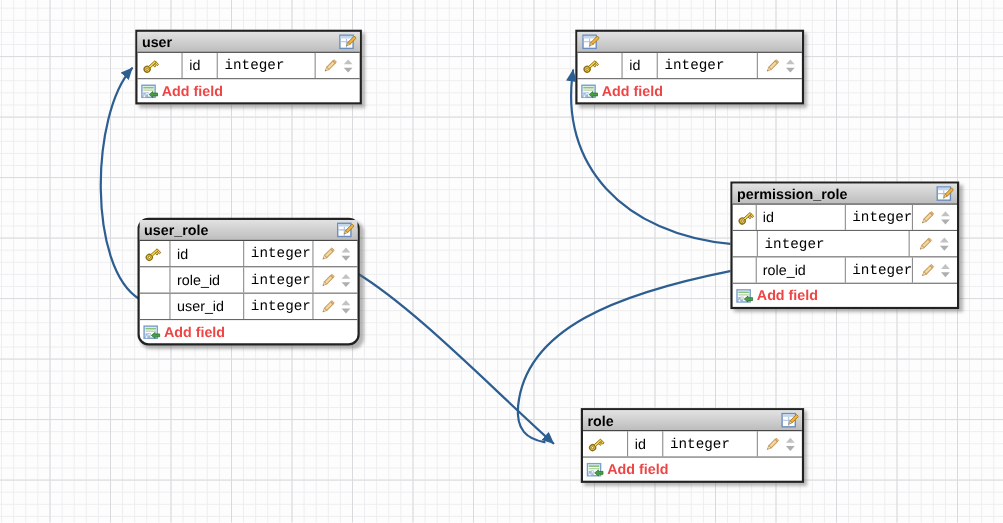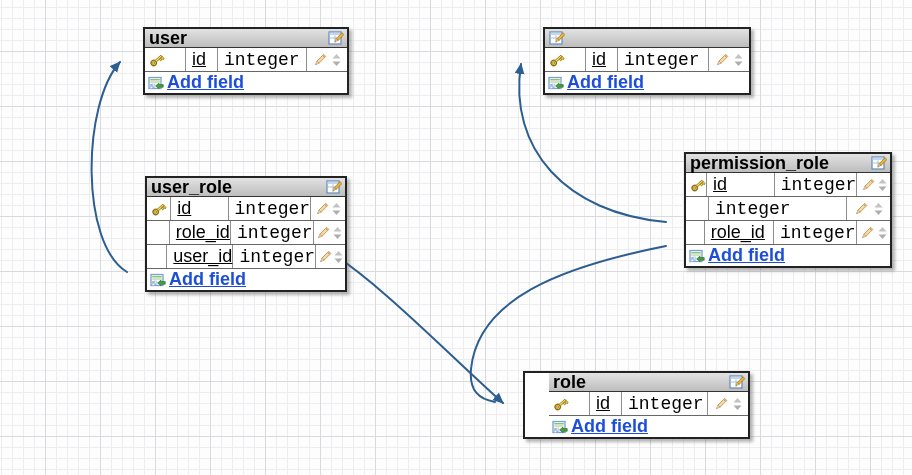--- a/index.html
+++ b/index.html
@@ -12,36 +12,36 @@
       linear-gradient(to bottom,#d8dadd 1px,transparent 1px),
       linear-gradient(to right,#ededef 1px,transparent 1px),
       linear-gradient(to bottom,#ededef 1px,transparent 1px);
     background-size:55px 55px,55px 55px,11px 11px,11px 11px;
     background-position:-10px -4px,-10px -4px,-10px -4px,-10px -4px;
   }
   #wires{position:absolute;left:0;top:0;z-index:1;}
   .table{
     position:absolute;z-index:2;background:#fff;
     border:2px solid #222;box-shadow:3px 3px 3px rgba(90,90,90,.45);
-    font-size:18px;color:#000;margin-left:20px;
+    font-size:13px;color:#000;
   }
   .t-header{
     height:18px;display:flex;align-items:center;padding:0 3px 0 4px;
     background:linear-gradient(#e2e2e2,#bdbdbd);
     border-bottom:1px solid #333;font-weight:bold;
   }
   .t-title{flex:1;white-space:nowrap;}
   .t-row{display:flex;height:23px;border-bottom:1px solid #666;align-items:stretch;}
   .cell{display:flex;align-items:center;border-right:1px solid #8d8d8d;box-sizing:border-box;}
   .c-key{padding-left:4px;}
-  .c-name{padding-left:6px;text-decoration:underline;}
+  .c-name{padding-left:6px;}
   .c-type{flex:1;padding-left:6px;font-family:Liberation Mono, monospace;}
   .c-ctrl{border-right:none;justify-content:space-evenly;padding:0 1px;}
   .t-add{display:flex;align-items:center;height:21px;padding-left:3px;gap:3px;}
-  .add-link{color:#1d4ed8;text-decoration:underline;font-weight:bold;cursor:pointer;white-space:nowrap;}
+  .add-link{color:#ef4444;font-weight:bold;cursor:pointer;white-space:nowrap;}
   .ic{width:16px;height:16px;display:block;}
   .ic-sort{width:11px;height:16px;display:block;}
   
   .cols-a .c-key{width:41px}.cols-a .c-name{width:32px}.cols-a .c-ctrl{width:40px}
   .cols-b .c-key{width:28px}.cols-b .c-name{width:67px}.cols-b .c-ctrl{width:40px}
   .cols-c .c-key{width:23px}.cols-c .c-name{width:88px}.cols-c .c-ctrl{width:43px}
   #sprite{position:absolute;width:0;height:0;overflow:hidden;}
 </style>
 </head>
 <body>
@@ -176,21 +176,21 @@
   <div class="t-add">
     <span>
         <svg class="ic" viewBox="0 0 16 16">
           <use href="#i-add"></use>
         </svg>
       </span>
     <a class="add-link">Add field</a>
   </div>
 </div>
 
-<div class="table cols-b" style="left:125px;top:176px;width:198px;">
+<div class="table cols-b" style="left:125px;top:198px;width:198px;border-radius:10px;">
   <div class="t-header">
     <span class="t-title">user_role</span>
     <span>
         <svg class="ic" viewBox="0 0 16 16">
           <use href="#i-tedit"></use>
         </svg>
       </span>
   </div>
   <div class="t-row">
     <span class="cell c-key">
@@ -250,21 +250,21 @@
   <div class="t-add">
     <span>
         <svg class="ic" viewBox="0 0 16 16">
           <use href="#i-add"></use>
         </svg>
       </span>
     <a class="add-link">Add field</a>
   </div>
 </div>
 
-<div class="table cols-c" style="left:664px;top:152px;width:204px;">
+<div class="table cols-c" style="left:664px;top:165px;width:204px;">
   <div class="t-header">
     <span class="t-title">permission_role</span>
     <span>
         <svg class="ic" viewBox="0 0 16 16">
           <use href="#i-tedit"></use>
         </svg>
       </span>
   </div>
   <div class="t-row">
     <span class="cell c-key">
@@ -323,21 +323,21 @@
   <div class="t-add">
     <span>
         <svg class="ic" viewBox="0 0 16 16">
           <use href="#i-add"></use>
         </svg>
       </span>
     <a class="add-link">Add field</a>
   </div>
 </div>
 
-<div class="table cols-a" style="left:503px;top:371px;width:199px;padding-left:24px;">
+<div class="table cols-a" style="left:528px;top:371px;width:199px;">
   <div class="t-header">
     <span class="t-title">role</span>
     <span>
         <svg class="ic" viewBox="0 0 16 16">
           <use href="#i-tedit"></use>
         </svg>
       </span>
   </div>
   <div class="t-row">
     <span class="cell c-key">

